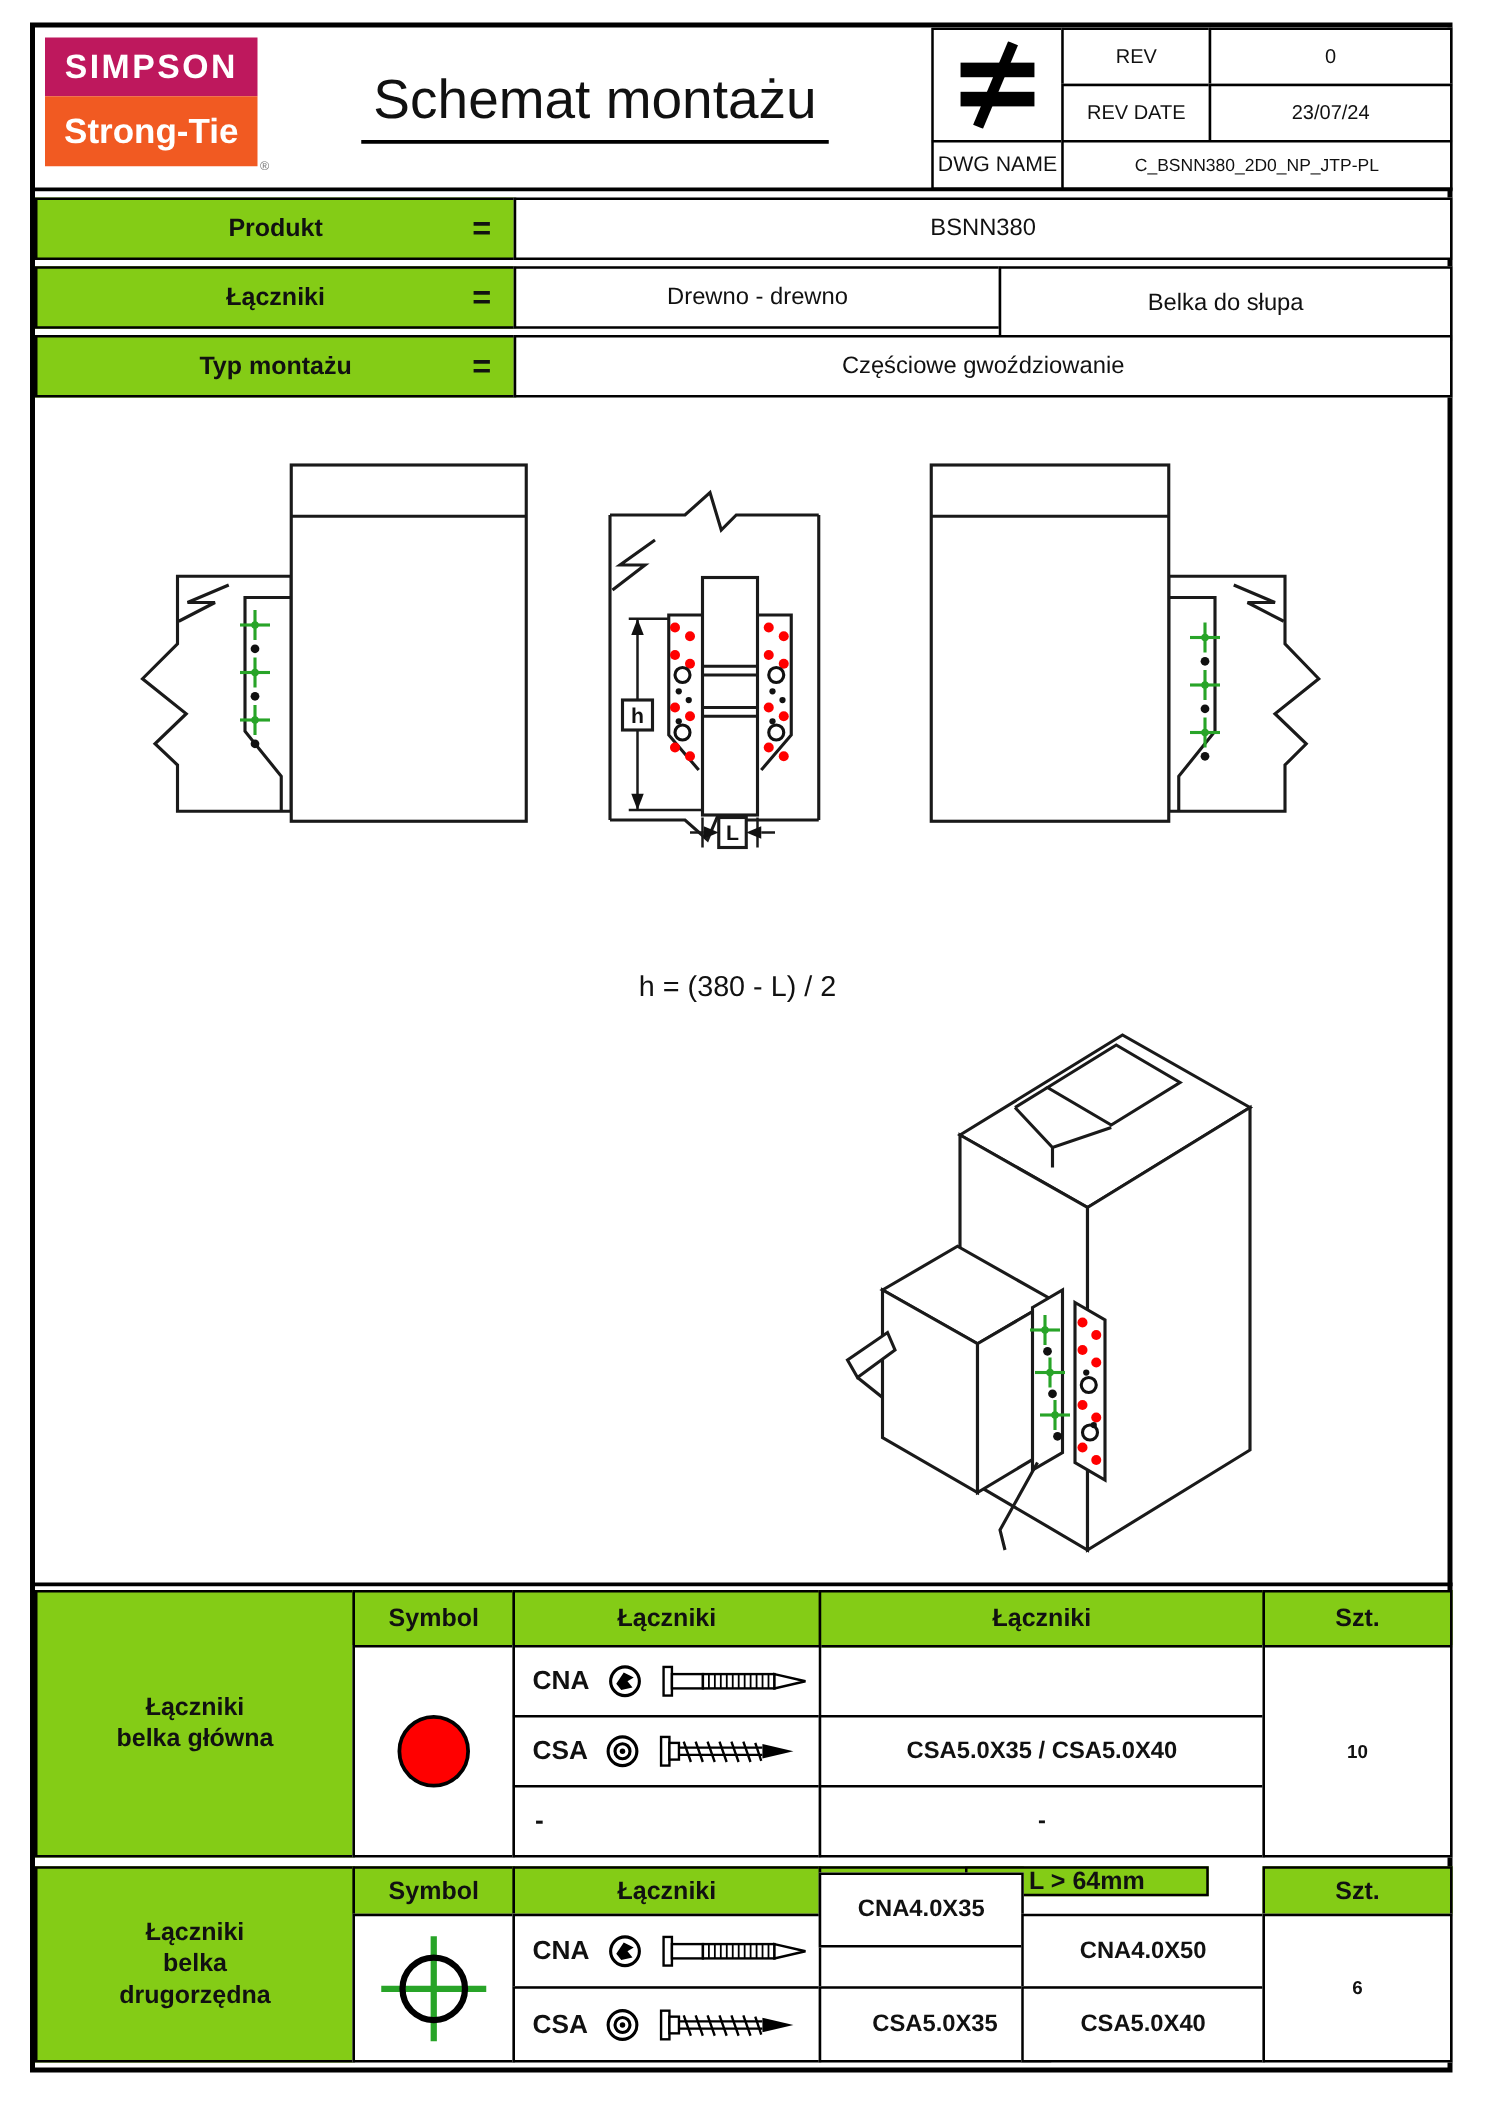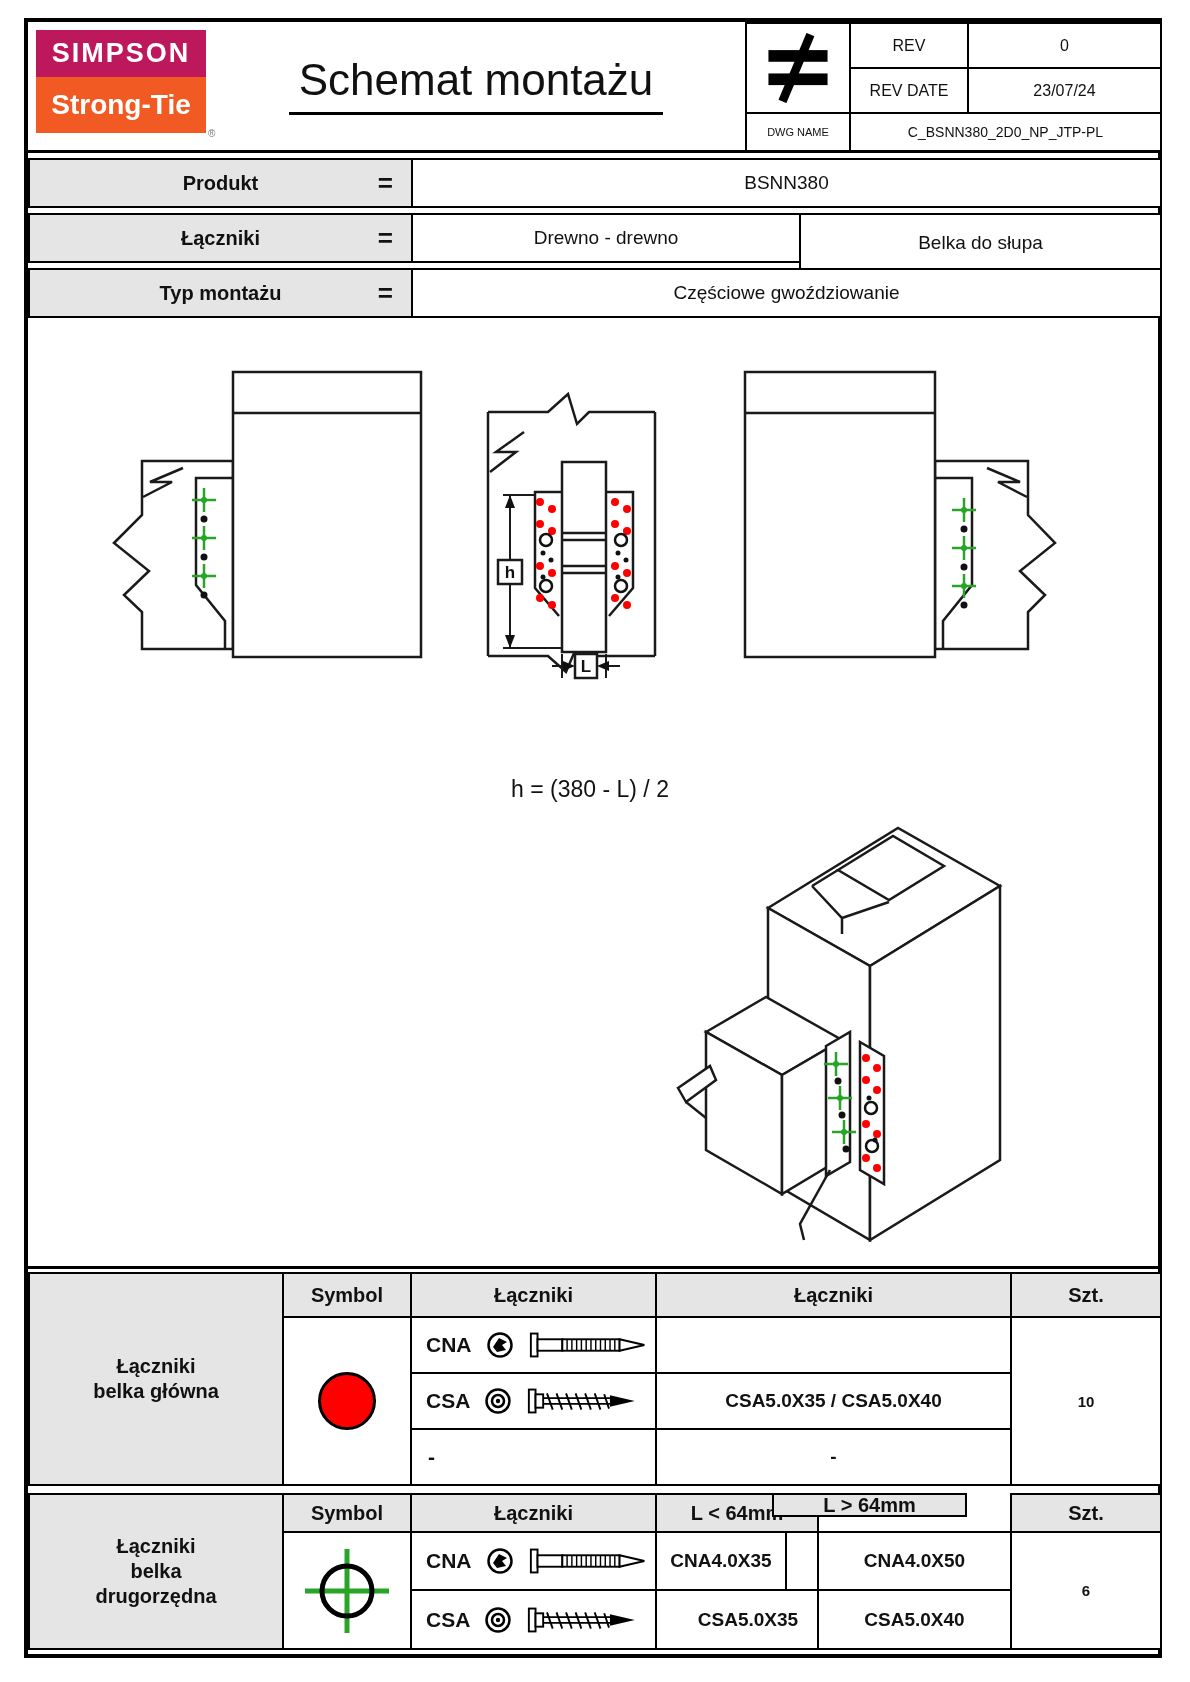--- a/index.html
+++ b/index.html
@@ -3,33 +3,33 @@
 <meta charset="utf-8">
 <style>
   *{margin:0;padding:0;box-sizing:border-box}
   html,body{background:#fff}
   .page{position:relative;width:1190px;height:1682px;background:#fff;
         font-family:"Liberation Sans",sans-serif;color:#111;overflow:hidden}
   .abs{position:absolute}
   .frame{left:24px;top:18px;width:1138px;height:1640px;border:4px solid #000}
   .cell{position:absolute;border:2px solid #000;display:flex;align-items:center;
         justify-content:center;background:#fff;text-align:center}
-  .gray{background:#e5e5e5}
+  .gray{background:#84cc16}
   .prewrap{white-space:pre-line;line-height:1.25}
   .hline{position:absolute;background:#000}
 
   
   .logo-black{left:36px;top:30px;width:170px;height:47px;background:#be185d;color:#fff;
     display:flex;align-items:center;justify-content:center;font-size:27px;font-weight:bold;letter-spacing:2px}
   .logo-orange{left:36px;top:77px;width:170px;height:56px;background:#f15a22;color:#fff;
     display:flex;align-items:center;justify-content:center;font-size:28px;font-weight:bold}
   .reg{left:208px;top:128px;font-size:10px;color:#777}
   .title-wrap{left:206px;top:48px;width:540px;height:74px;display:flex;align-items:center;justify-content:center}
   .title-text{font-size:44px;border-bottom:3px solid #000;padding:0 10px 7px}
-  .small{font-size:11px}
+  .small{font-size:17px}
   .med{font-size:16px}
 
   
   .info-label{font-size:20px;font-weight:bold}
   .info-val{font-size:19px}
   .eqsign{position:absolute;right:18px;top:50%;transform:translateY(-50%);
           font-size:26px;font-weight:bold}
 
   
   .th{font-size:20px;font-weight:bold}
@@ -320,21 +320,21 @@
       <path d="M8,17 L14,8 L22,12 L17,15 L21,20 L12,22 Z" fill="#000"></path>
     </svg>
     <svg width="124" height="30" viewBox="0 0 130 30">
       <rect x="3" y="3" width="7" height="24" fill="#fff" stroke="#000" stroke-width="2"></rect>
       <rect x="10" y="9" width="26" height="12" fill="#fff" stroke="#000" stroke-width="2"></rect>
       <rect x="36" y="9" width="60" height="12" fill="#fff" stroke="#000" stroke-width="2"></rect>
       <path d="M41,9 V21 M46,9 V21 M51,9 V21 M56,9 V21 M61,9 V21 M66,9 V21 M71,9 V21 M76,9 V21 M81,9 V21 M86,9 V21 M91,9 V21" stroke="#000" stroke-width="1.5"></path>
       <path d="M96,9 L122,15 L96,21 Z" fill="#fff" stroke="#000" stroke-width="2"></path>
     </svg>
   </div>
-  <div class="cell val" style="left:655px;top:1531px;width:132px;height:60px">CNA4.0X35</div>
+  <div class="cell val" style="left:655px;top:1498px;width:164px;height:60px">CNA4.0X35</div>
   <div class="cell val" style="left:817px;top:1531px;width:195px;height:60px">CNA4.0X50</div>
 
   <div class="cell fastrow" style="left:410px;top:1589px;width:247px;height:61px">
     <span class="code">CSA</span>
     <svg width="30" height="30" viewBox="0 0 30 30">
       <circle cx="15" cy="15" r="11.5" fill="none" stroke="#000" stroke-width="2.5"></circle>
       <circle cx="15" cy="15" r="6" fill="none" stroke="#000" stroke-width="2.5"></circle>
       <circle cx="15" cy="15" r="2.2" fill="#000"></circle>
     </svg>
     <svg width="124" height="30" viewBox="0 0 130 30">

